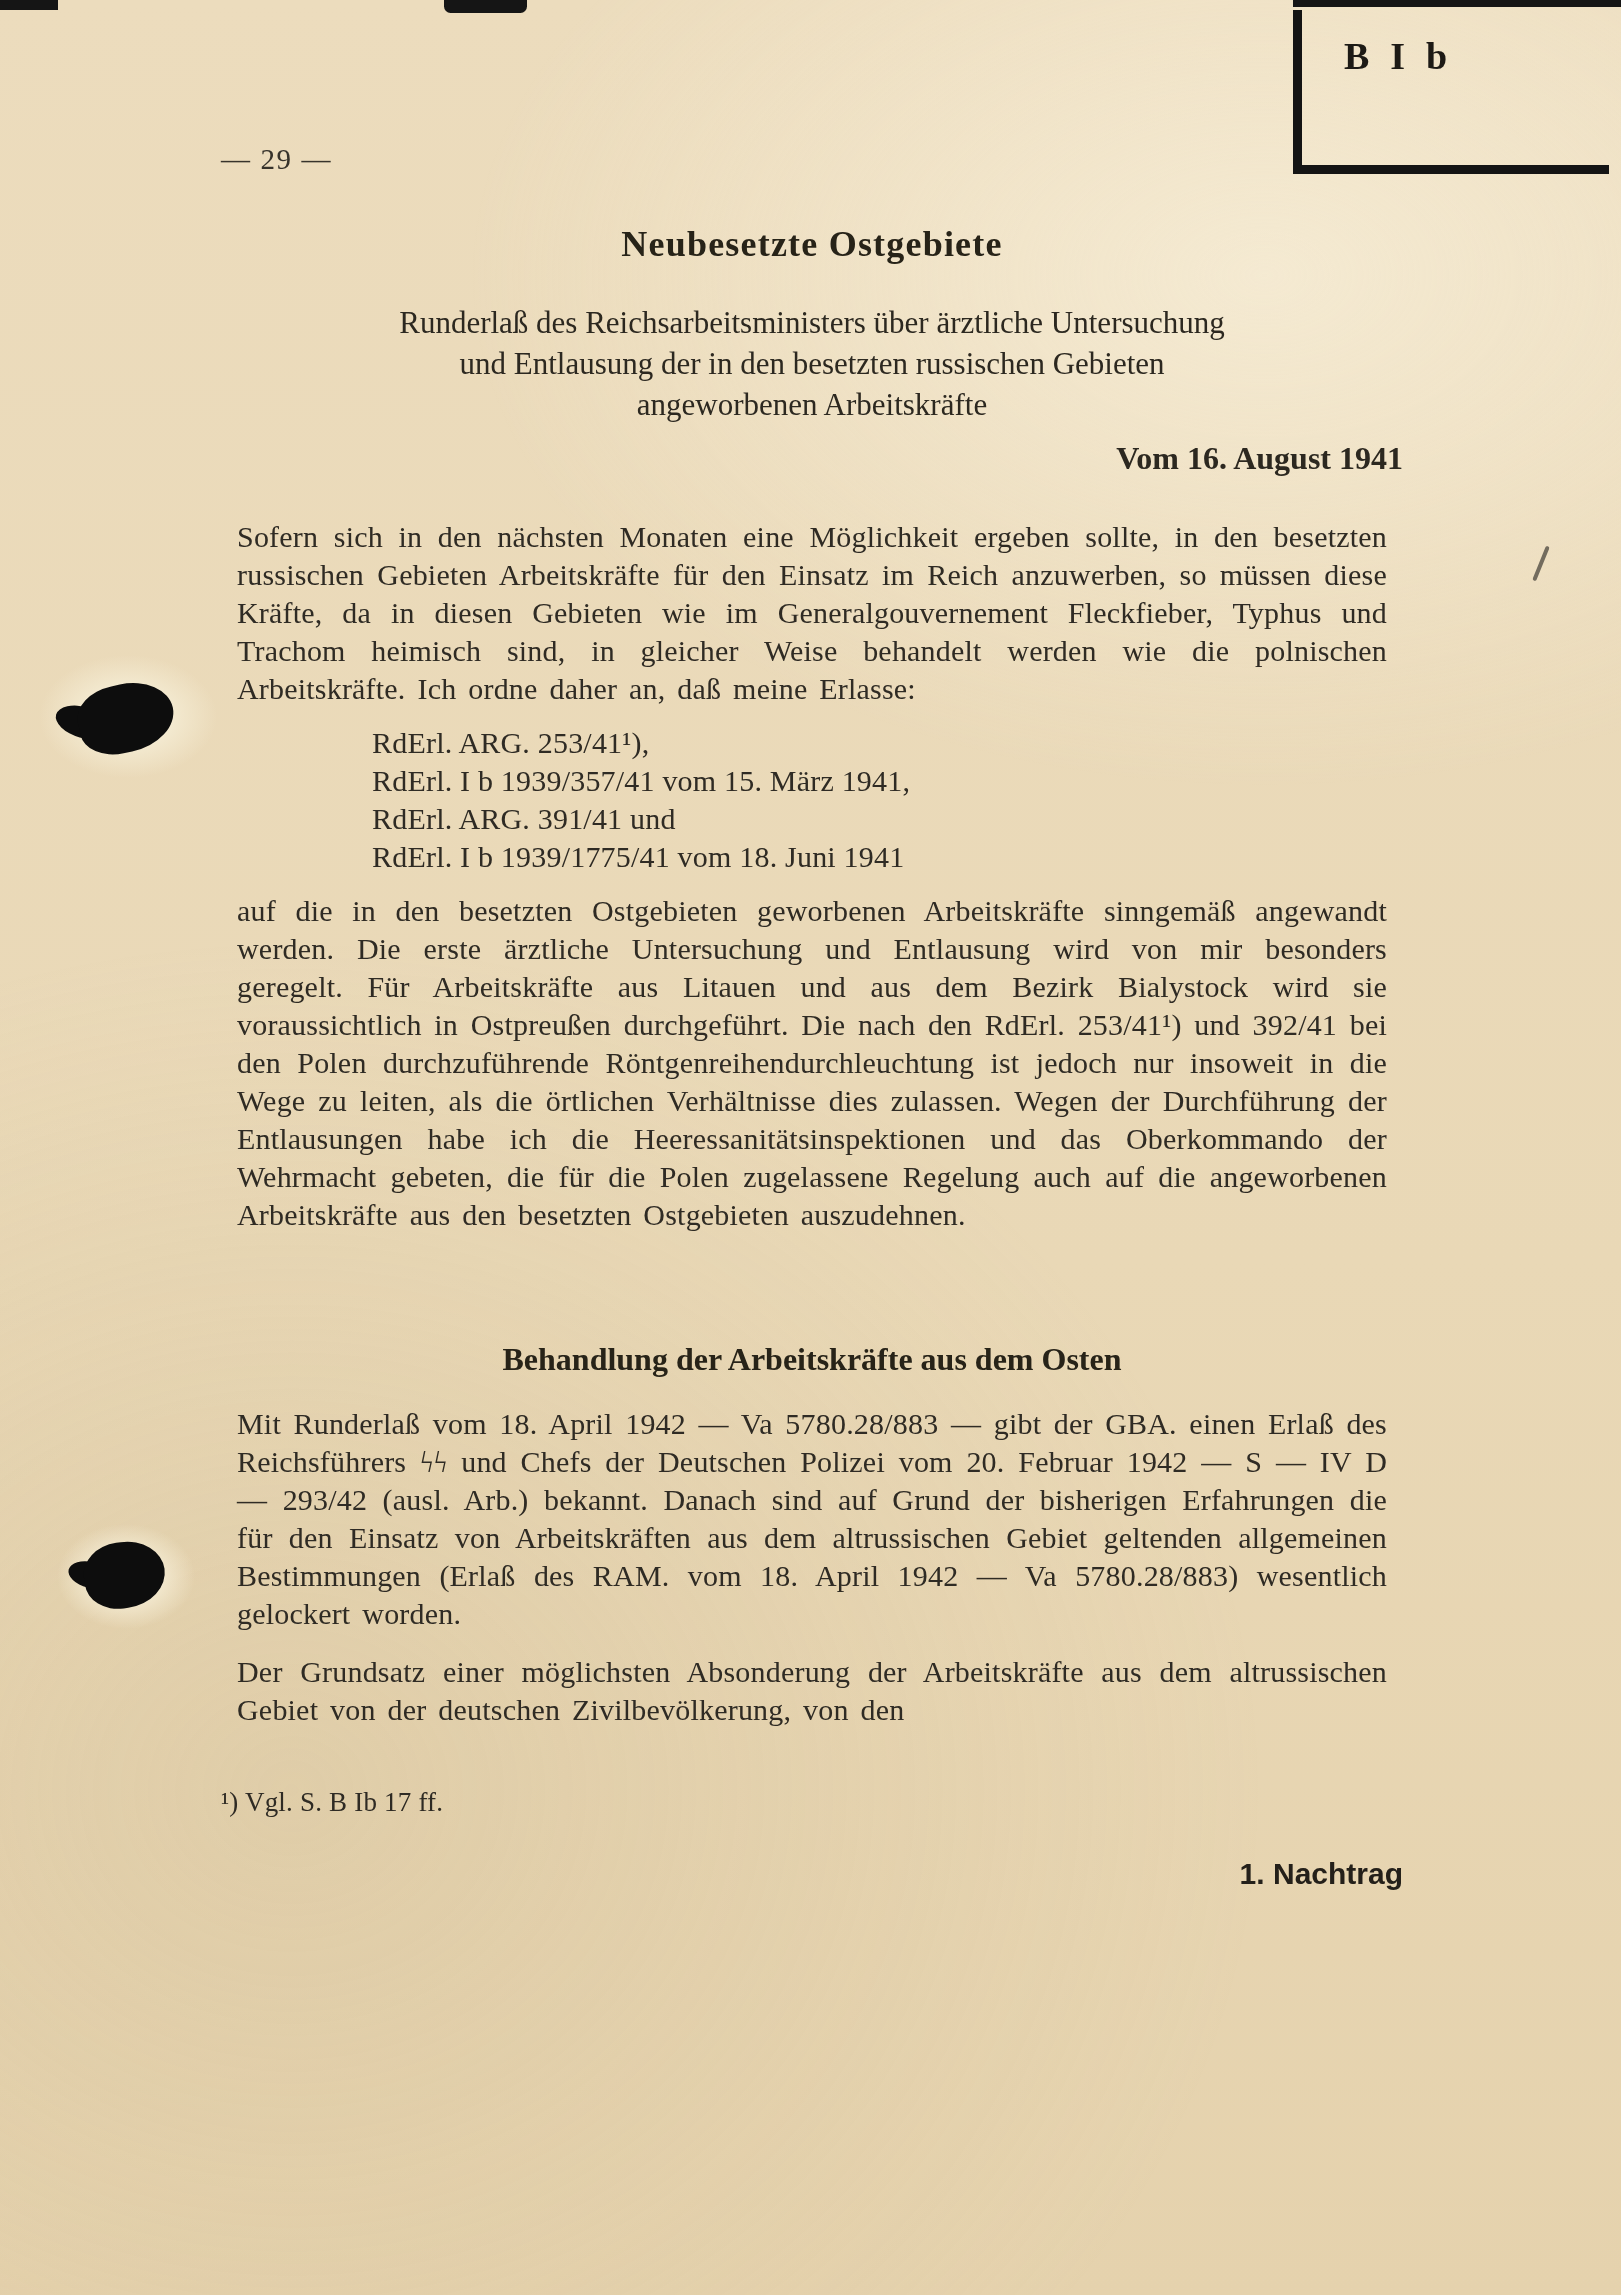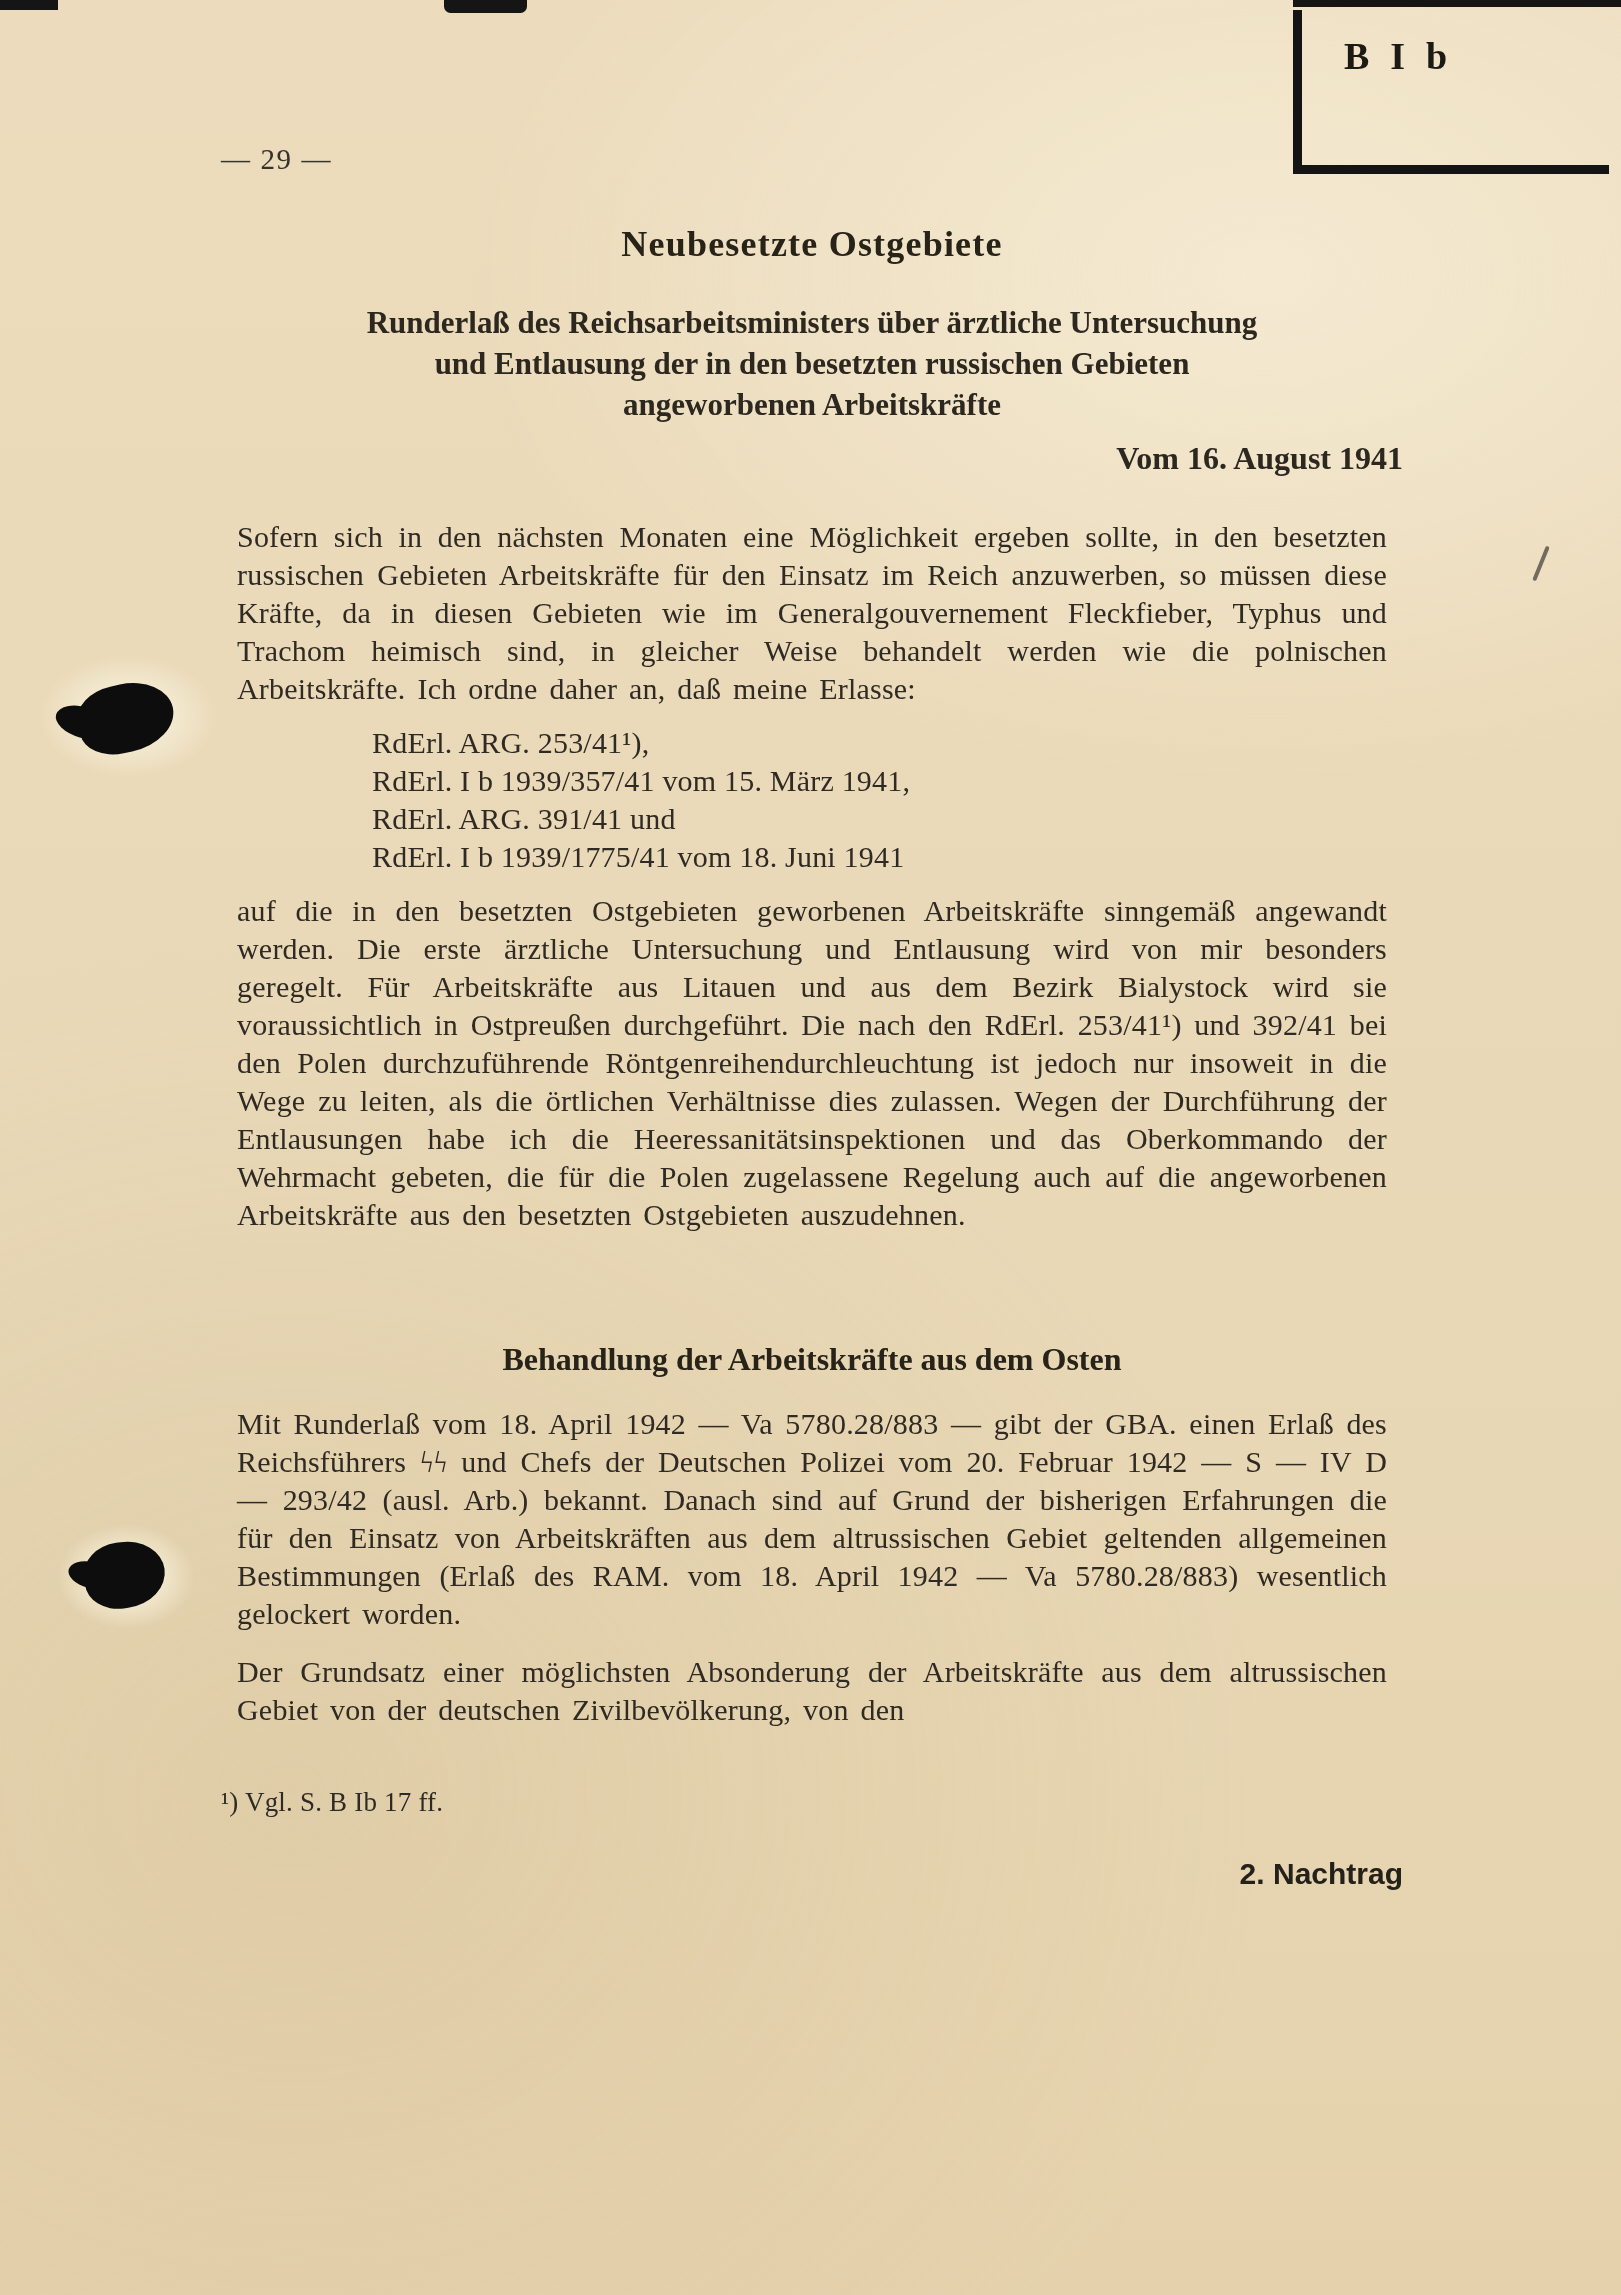--- a/index.html
+++ b/index.html
@@ -9,21 +9,21 @@
     font-family:"Liberation Serif","DejaVu Serif",serif;
     color:#2f2b24;
     background:
       radial-gradient(1135px 730px at 78% 12%, rgba(252,246,228,.55), rgba(252,246,228,0) 70%),
       radial-gradient(1297px 1135px at 18% 78%, rgba(205,185,145,.28), rgba(205,185,145,0) 75%),
       linear-gradient(180deg,#ecdcbd 0%,#e9d8b6 55%,#e5d2ad 100%);
   }
   .content{position:absolute;left:221px;width:1182px;top:0;}
   .page-number{padding-top:143px;font-size:29px;letter-spacing:1.6px;color:#37332b;}
   .title{margin-top:47px;font-size:36px;font-weight:bold;text-align:center;letter-spacing:1.2px;color:#272318;}
-  .subtitle{margin-top:37px;font-size:31px;font-weight:bold;text-align:center;line-height:41px;color:#2c2820;}
+  .subtitle{margin-top:37px;font-size:31px;font-weight:normal;text-align:center;line-height:41px;color:#2c2820;}
   .dateline{margin-top:14.6px;font-size:32px;font-weight:bold;text-align:right;color:#2c2820;}
   .body-par{font-size:30px;line-height:38px;text-align:justify;margin:16px;word-spacing:.14em;letter-spacing:0.2px;}
   .par-1{margin-top:41px;}
   .decree-list{font-size:30px;line-height:38px;margin:4.9px 0 6.5px 151px;letter-spacing:0.2px;}
   .section-heading{font-size:32px;font-weight:bold;text-align:center;margin:107px 0 27.6px;color:#272318;}
   .par-4{margin-top:19.5px;}
   .footnote{font-size:27px;margin-top:58px;letter-spacing:0.2px;}
   .supplement{font-family:"Liberation Sans","DejaVu Sans",sans-serif;font-size:30px;font-weight:bold;text-align:right;margin-top:39px;color:#24201a;}
   
   .corner-box{position:absolute;left:1293px;top:9.7px;width:316px;height:164px;
@@ -89,15 +89,15 @@
   <p class="body-par">auf die in den besetzten Ostgebieten geworbenen Arbeitskräfte sinngemäß angewandt werden. Die erste ärztliche Untersuchung und Entlausung wird von mir besonders geregelt. Für Arbeitskräfte aus Litauen und aus dem Bezirk Bialystock wird sie voraussichtlich in Ostpreußen durchgeführt. Die nach den RdErl. 253/41¹) und 392/41 bei den Polen durchzuführende Röntgenreihendurchleuchtung ist jedoch nur insoweit in die Wege zu leiten, als die örtlichen Verhältnisse dies zulassen. Wegen der Durchführung der Entlausungen habe ich die Heeressanitätsinspektionen und das Oberkommando der Wehrmacht gebeten, die für die Polen zugelassene Regelung auch auf die angeworbenen Arbeitskräfte aus den besetzten Ostgebieten auszudehnen.</p>
 
   <h2 class="section-heading">Behandlung der Arbeitskräfte aus dem Osten</h2>
 
   <p class="body-par">Mit Runderlaß vom 18. April 1942 — Va 5780.28/883 — gibt der GBA. einen Erlaß des Reichsführers ϟϟ und Chefs der Deutschen Polizei vom 20. Februar 1942 — S — IV D — 293/42 (ausl. Arb.) bekannt. Danach sind auf Grund der bisherigen Erfahrungen die für den Einsatz von Arbeitskräften aus dem altrussischen Gebiet geltenden allgemeinen Bestimmungen (Erlaß des RAM. vom 18. April 1942 — Va 5780.28/883) wesentlich gelockert worden.</p>
 
   <p class="body-par par-4">Der Grundsatz einer möglichsten Absonderung der Arbeitskräfte aus dem altrussischen Gebiet von der deutschen Zivilbevölkerung, von den</p>
 
   <div class="footnote">¹) Vgl. S. B Ib 17 ff.</div>
 
-  <div class="supplement">2. Nachtrag</div>
+  <div class="supplement">1. Nachtrag</div>
 </div>
 
 
 </body></html>

